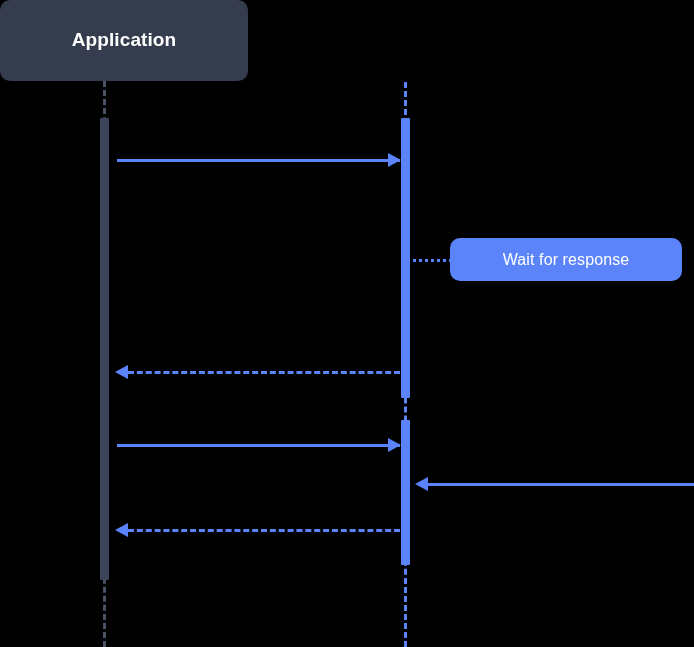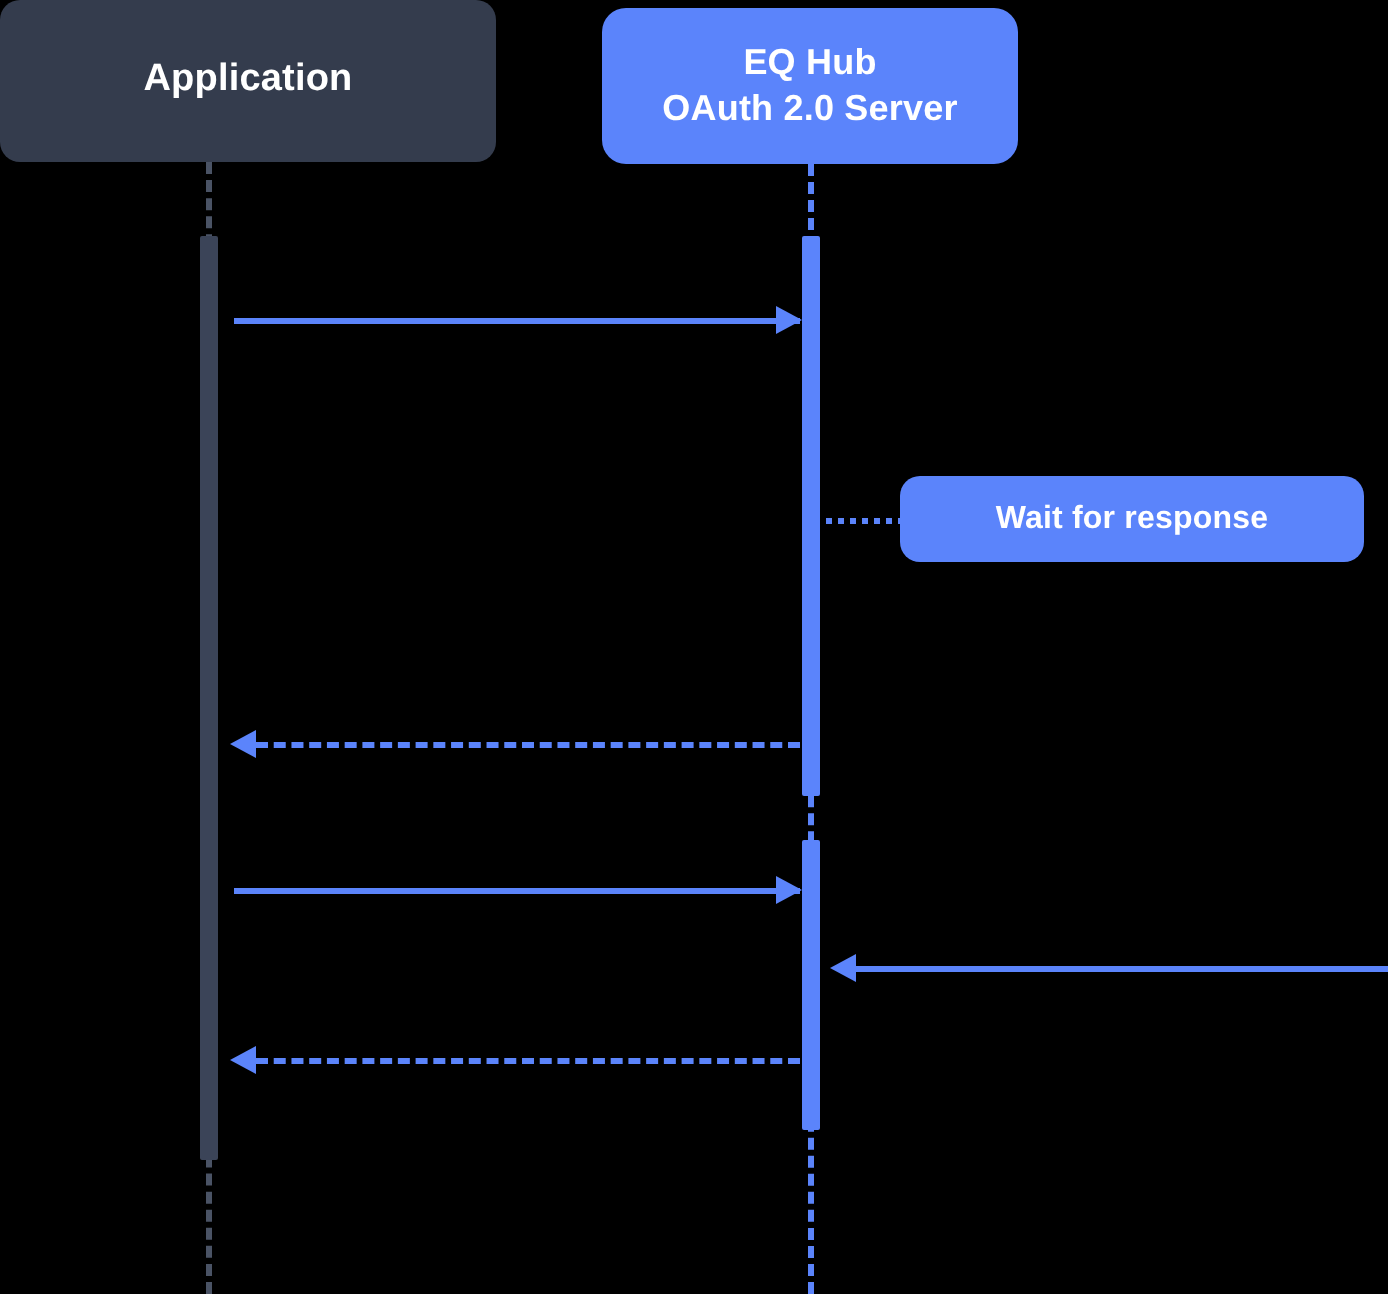--- a/index.html
+++ b/index.html
@@ -92,21 +92,21 @@
   }
   .note-box {
     position: absolute;
     display: flex;
     align-items: center;
     justify-content: center;
     background: #5b84fb;
     border-radius: 10px;
     color: #ffffff;
     font-size: 16px;
-    font-weight: bold;
+    font-weight: normal;
     box-sizing: border-box;
     letter-spacing: 0.1px;
   }
   .note-connector {
     position: absolute;
     height: 0;
     border-top: 3px dotted #5b84fb;
   }
 </style>
 </head>
@@ -121,26 +121,20 @@
   <div class="activation dark" style="left:100px; top:118px; width:9px; height:462px;"></div>
 
   <div class="activation accent" style="left:401px; top:118px; width:9px; height:280px;"></div>
 
   <div class="activation accent" style="left:401px; top:420px; width:9px; height:145px;"></div>
 
   <div class="participant-box dark" style="left:0px; top:0px; width:248px; height:81px;">
     <span>Application</span>
   </div>
 
-  <div class="participant-box accent" style="left:301px; top:4px; width:208px; height:78px;">
-    <span>
-      <span>EQ Hub</span><br>
-      <span>OAuth 2.0 Server</span>
-    </span>
-  </div>
 
   <div class="msg solid" style="left:117px; top:159px; width:283px;"></div>
   <div class="arrowhead right" style="left:388px; top:153px;"></div>
 
   <div class="note-connector" style="left:406px; top:259px; width:46px;"></div>
   <div class="note-box" style="left:450px; top:238px; width:232px; height:43px;">
     <span>Wait for response</span>
   </div>
 
   <div class="msg dashed" style="left:128px; top:371px; width:272px;"></div>

